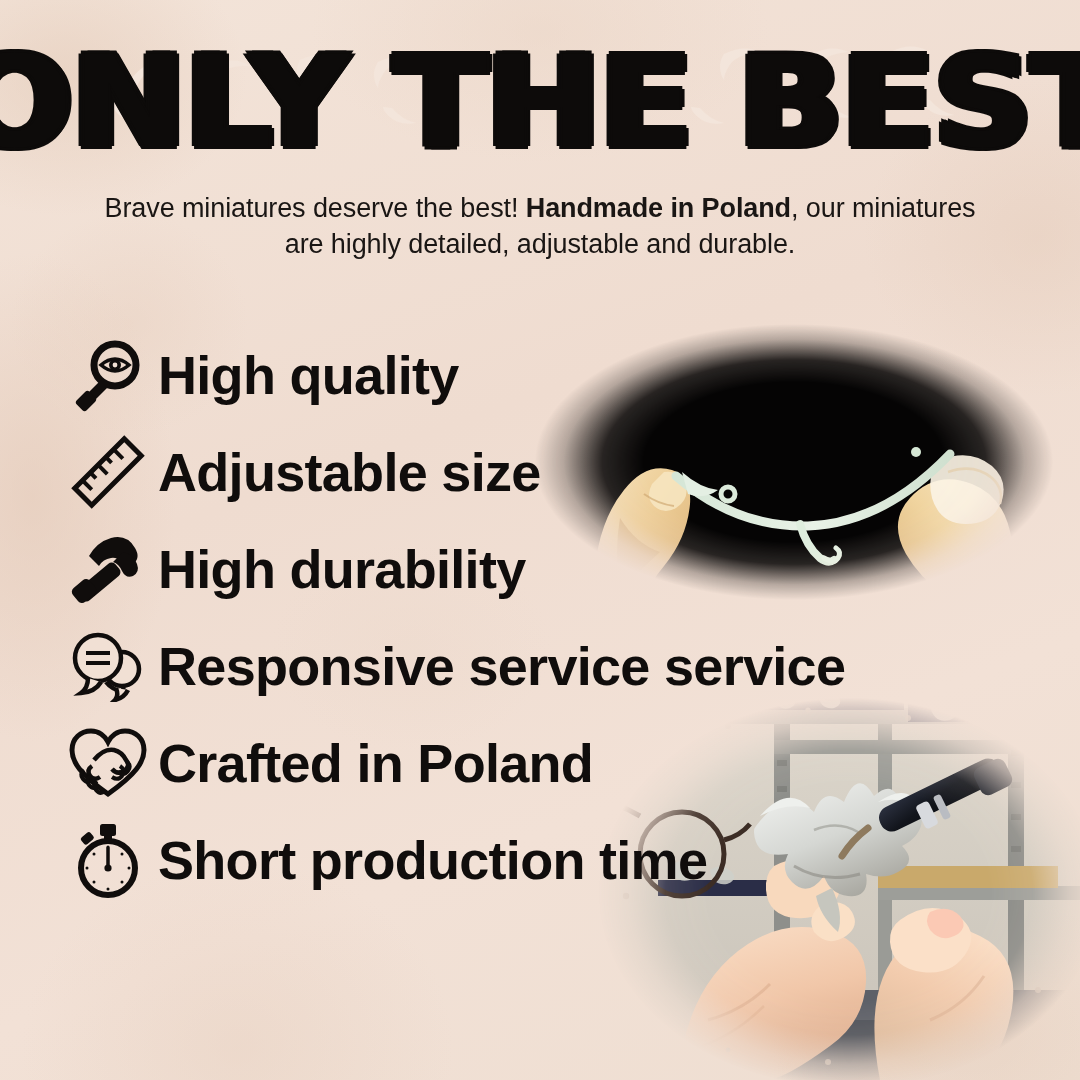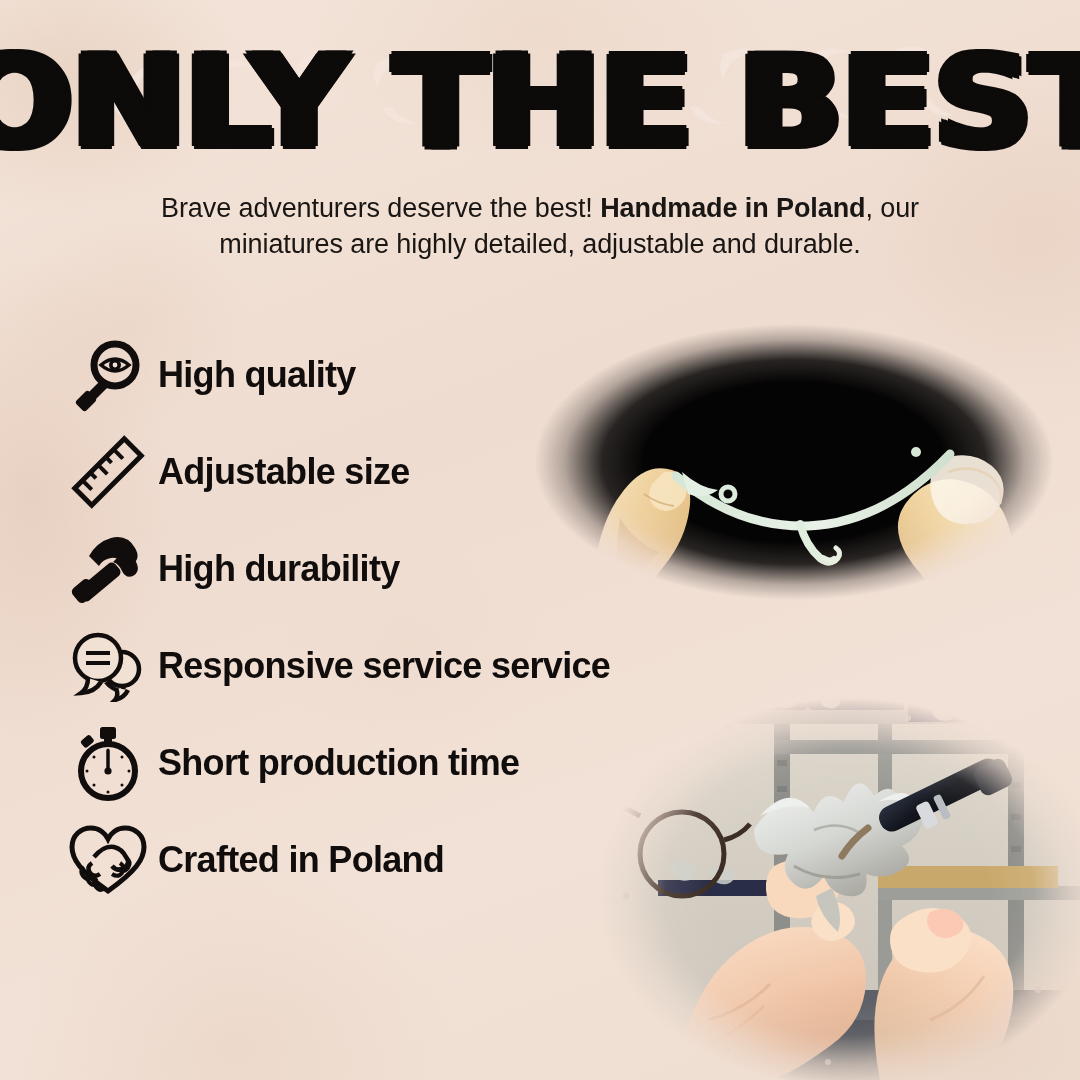--- a/index.html
+++ b/index.html
@@ -116,21 +116,21 @@
     width: 92px;
     min-width: 92px;
     height: 84px;
     display: flex;
     align-items: center;
     justify-content: center;
   }
   .feature-icon svg { display: block; }
 
   .feature-label {
-    font-size: 36px;
+    font-size: 54px;
     font-weight: 700;
     letter-spacing: -0.7px;
     color: #100d0c;
     white-space: nowrap;
     margin-left: 4px;
   }
 
   
   .photo {
     position: absolute;
@@ -183,21 +183,21 @@
       <path d="M890 36 q20 -10 36 -2 q-24 2 -31 14 q-5 8 -5 14 q-8 -13 0 -26z"></path>
       <path d="M120 88 q10 14 26 18 q-18 2 -28 -8 q-6 -6 -7 -12z"></path>
       <path d="M392 92 q10 12 24 15 q-16 3 -26 -6 q-6 -5 -7 -10z"></path>
       <path d="M700 92 q10 12 24 15 q-16 3 -26 -6 q-6 -5 -7 -10z"></path>
       <path d="M828 86 q10 12 24 15 q-16 3 -26 -6 q-6 -5 -7 -10z"></path>
       <path d="M930 84 q10 12 24 15 q-16 3 -26 -6 q-6 -5 -7 -10z"></path>
     </g>
   </svg>
 
   <div id="subtitle">
-    <span>Brave adventurers deserve the best!</span>
+    <span>Brave miniatures deserve the best!</span>
     <b>Handmade in Poland</b><span>,</span>
     <span>our miniatures are highly detailed, adjustable and durable.</span>
   </div>
 
   <div class="photo" id="photo-strap">
     <svg viewBox="0 0 540 300" preserveAspectRatio="xMidYMid slice" role="img">
       <defs>
         <radialGradient id="strapVig" cx="50%" cy="50%" r="62%">
           <stop offset="60%" stop-color="#050404"></stop>
           <stop offset="100%" stop-color="#100d0c"></stop>
@@ -448,20 +448,38 @@
           <path d="M18 48 q0 10 -7 15 q14 -1 20 -11" fill="#f1e0d4" stroke="#100d0c" stroke-width="4.5"></path>
           <line x1="16" y1="23" x2="40" y2="23" stroke="#100d0c" stroke-width="4"></line>
           <line x1="16" y1="33" x2="40" y2="33" stroke="#100d0c" stroke-width="4"></line>
         </svg>
       </span>
       <span class="feature-label">Responsive service service</span>
     </div>
 
     <div class="feature-row">
       <span class="feature-icon">
+        <svg width="80" height="74" viewBox="0 0 80 74">
+          <path d="M40 68 C 12 48 4 36 4 24 C 4 12 13 5 23 5 C 31 5 37 10 40 16 C 43 10 49 5 57 5 C 67 5 76 12 76 24 C 76 36 68 48 40 68 Z" fill="none" stroke="#100d0c" stroke-width="5"></path>
+          <path d="M26 34 q10 -12 20 -10 q8 2 12 10 q5 6 -2 11 q-7 4 -12 -2" fill="none" stroke="#100d0c" stroke-width="4.5" stroke-linejoin="round"></path>
+          <path d="M24 40 q-6 4 -2 10 q4 5 10 1" fill="none" stroke="#100d0c" stroke-width="4.5"></path>
+          <g fill="none" stroke="#100d0c" stroke-width="4">
+            <path d="M16 44 q-5 4 -1 9 q4 5 9 1"></path>
+            <path d="M22 50 q-5 4 -1 9 q4 5 9 1"></path>
+            <path d="M29 55 q-5 4 -1 9 q4 5 9 1"></path>
+            <path d="M52 40 q6 4 2 10 q-4 5 -10 1"></path>
+            <path d="M58 35 q6 4 2 10 q-4 5 -10 1"></path>
+          </g>
+        </svg>
+      </span>
+      <span class="feature-label">Crafted in Poland</span>
+    </div>
+
+    <div class="feature-row">
+      <span class="feature-icon">
         <svg width="74" height="76" viewBox="0 0 74 76">
           <rect x="29" y="2" width="16" height="12" rx="2.5" fill="#100d0c"></rect>
           <rect x="33" y="12" width="8" height="8" fill="#100d0c"></rect>
           <rect x="10" y="12" width="12" height="9" rx="2.5" fill="#100d0c" transform="rotate(-40 16 16)"></rect>
           <circle cx="37" cy="46" r="27" fill="none" stroke="#100d0c" stroke-width="6"></circle>
           <line x1="37" y1="46" x2="37" y2="26" stroke="#100d0c" stroke-width="3.5" stroke-linecap="round"></line>
           <circle cx="37" cy="46" r="3.6" fill="#100d0c"></circle>
           <g fill="#100d0c">
             <circle cx="37" cy="25" r="1.5"></circle>
               <circle cx="51" cy="32" r="1.5"></circle>
@@ -470,33 +488,15 @@
             <circle cx="37" cy="67" r="1.5"></circle>
               <circle cx="23" cy="60" r="1.5"></circle>
             <circle cx="16" cy="46" r="1.5"></circle>
               <circle cx="23" cy="32" r="1.5"></circle>
           </g>
         </svg>
       </span>
       <span class="feature-label">Short production time</span>
     </div>
 
-    <div class="feature-row">
-      <span class="feature-icon">
-        <svg width="80" height="74" viewBox="0 0 80 74">
-          <path d="M40 68 C 12 48 4 36 4 24 C 4 12 13 5 23 5 C 31 5 37 10 40 16 C 43 10 49 5 57 5 C 67 5 76 12 76 24 C 76 36 68 48 40 68 Z" fill="none" stroke="#100d0c" stroke-width="5"></path>
-          <path d="M26 34 q10 -12 20 -10 q8 2 12 10 q5 6 -2 11 q-7 4 -12 -2" fill="none" stroke="#100d0c" stroke-width="4.5" stroke-linejoin="round"></path>
-          <path d="M24 40 q-6 4 -2 10 q4 5 10 1" fill="none" stroke="#100d0c" stroke-width="4.5"></path>
-          <g fill="none" stroke="#100d0c" stroke-width="4">
-            <path d="M16 44 q-5 4 -1 9 q4 5 9 1"></path>
-            <path d="M22 50 q-5 4 -1 9 q4 5 9 1"></path>
-            <path d="M29 55 q-5 4 -1 9 q4 5 9 1"></path>
-            <path d="M52 40 q6 4 2 10 q-4 5 -10 1"></path>
-            <path d="M58 35 q6 4 2 10 q-4 5 -10 1"></path>
-          </g>
-        </svg>
-      </span>
-      <span class="feature-label">Crafted in Poland</span>
-    </div>
-
   </div>
 
 </div>
 
 </body></html>

